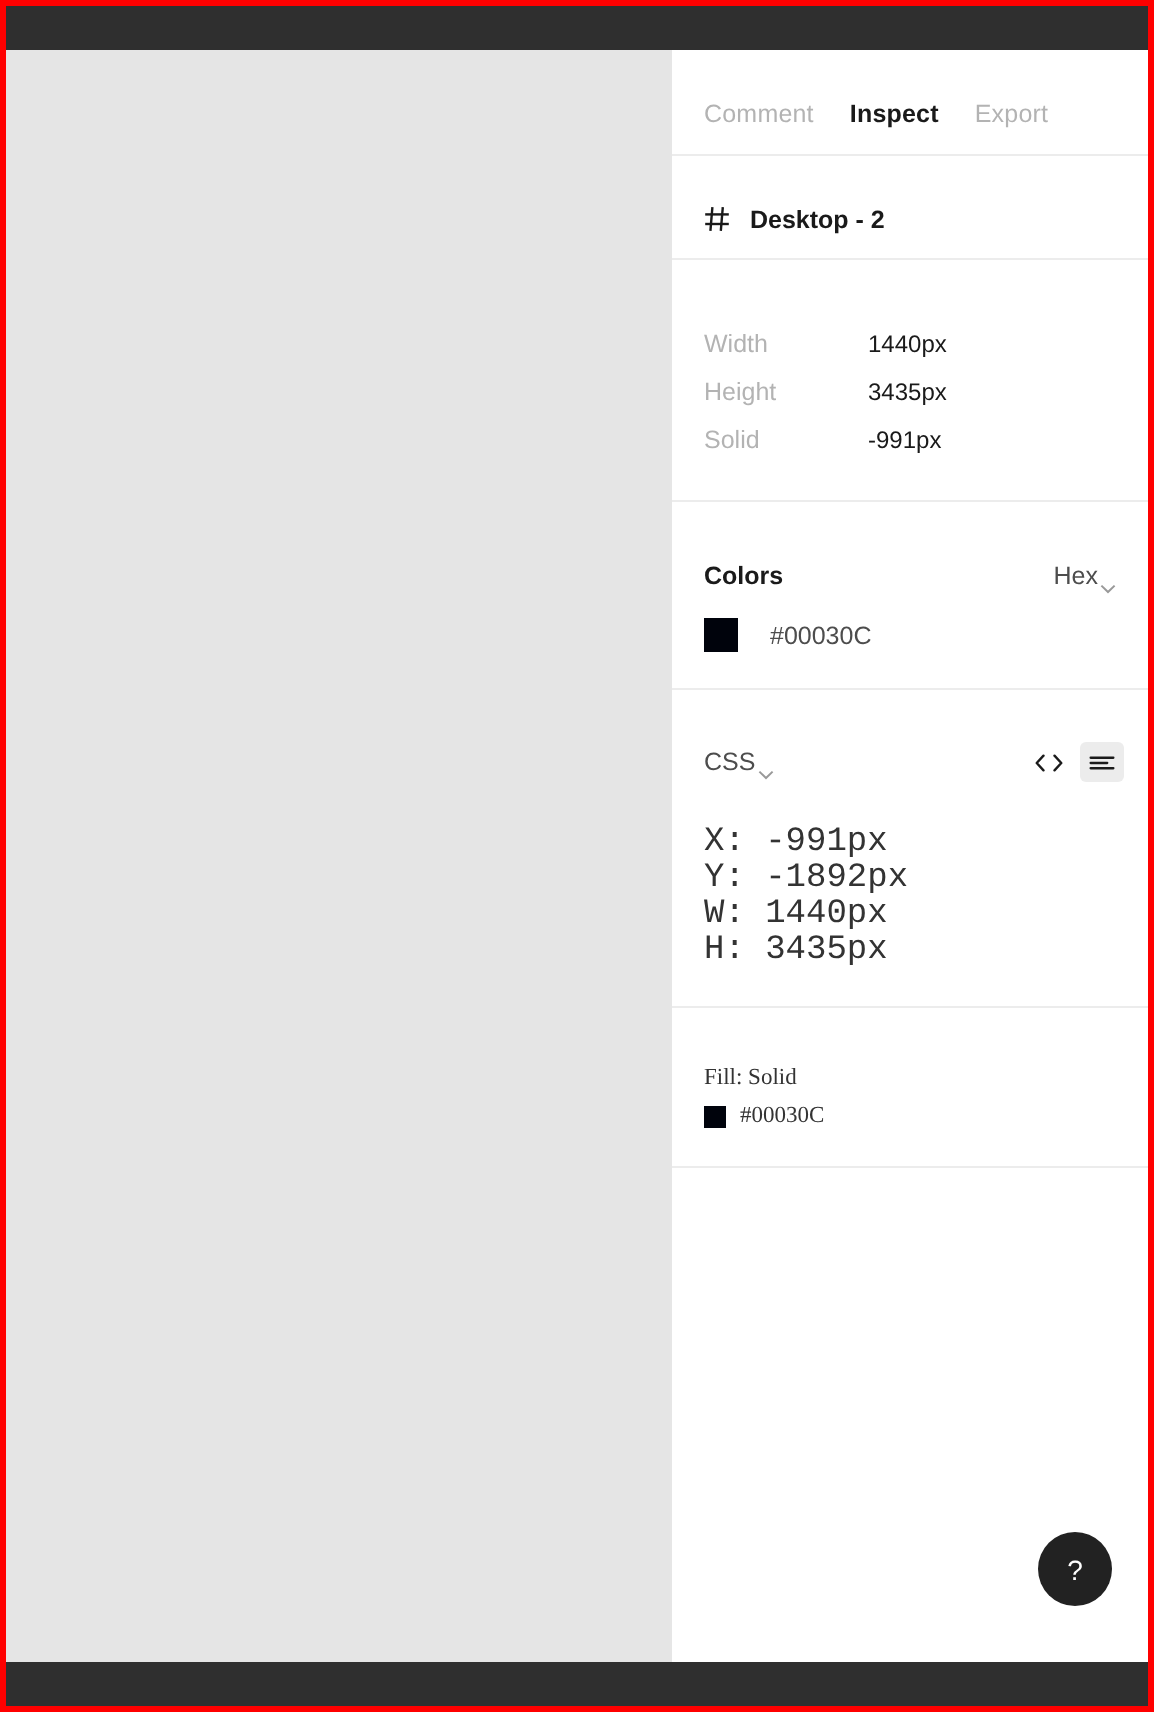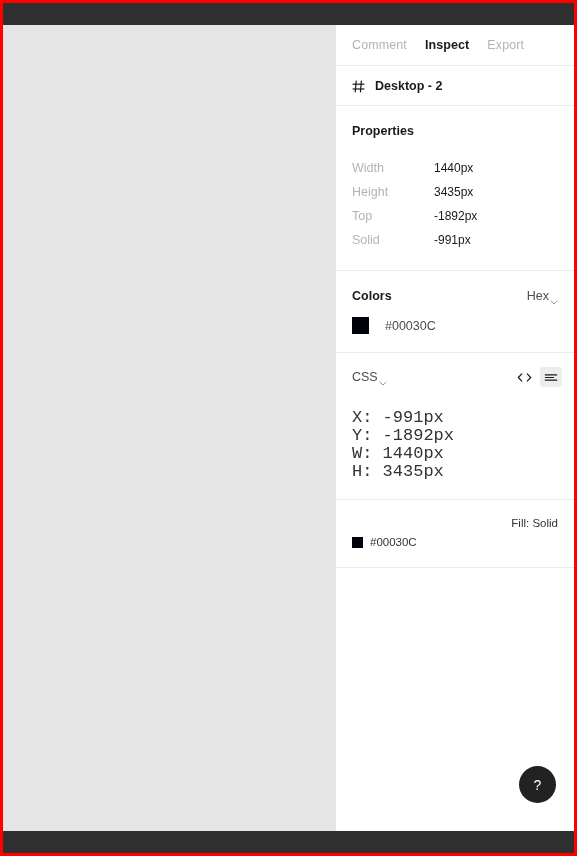--- a/index.html
+++ b/index.html
@@ -34,21 +34,21 @@
 
   
   #panel {
     position: absolute;
     left: 332px; top: 22px; right: 0; bottom: 22px;
     background: #ffffff;
     border-left: 1px solid #e6e6e6;
     overflow: hidden;
   }
 
-  .section { border-bottom: 1px solid #ececec; }
+  .section { border-bottom: 1px solid #ececec; margin-top: 12px; }
 
   
   .tabs {
     display: flex;
     align-items: center;
     gap: 18px;
     height: 41px;
     padding: 0 16px;
   }
   .tab {
@@ -162,26 +162,25 @@
 
   .code-block {
     font-family: "Liberation Mono", monospace;
     font-size: 17px;
     line-height: 18px;
     color: #333333;
     padding: 22px 16px 18px 16px;
     white-space: pre;
   }
   .fill-block {
-    font-family: Liberation Sans, sans-serif;
+    font-family: Liberation Serif, serif;
     font-size: 11.5px;
     line-height: 18px;
     color: #333333;
     padding: 14px 16px 16px 16px;
-    text-align: right;
   }
   .fill-color-row {
     display: flex;
     align-items: center;
     gap: 7px;
     margin-top: 1px;
   }
   .swatch-sm {
     width: 11px; height: 11px;
     background: #00030c;
@@ -226,35 +225,28 @@
           <line x1="4.2" y1="0.6" x2="3.2" y2="12.4"></line>
           <line x1="9.4" y1="0.6" x2="8.4" y2="12.4"></line>
           <line x1="0.6" y1="4.2" x2="12.4" y2="4.2"></line>
           <line x1="0.6" y1="9.0" x2="12.4" y2="9.0"></line>
         </svg>
       </span>
       <span class="frame-name">Desktop - 2</span>
     </div>
 
     <div class="section">
-      <div class="sec-head-row">
-        <span class="sec-head">Properties</span>
-      </div>
       <div class="props">
         <div class="prop-row">
           <span class="prop-label">Width</span>
           <span class="prop-value">1440px</span>
         </div>
         <div class="prop-row">
           <span class="prop-label">Height</span>
           <span class="prop-value">3435px</span>
-        </div>
-        <div class="prop-row">
-          <span class="prop-label">Top</span>
-          <span class="prop-value">-1892px</span>
         </div>
         <div class="prop-row">
           <span class="prop-label">Solid</span>
           <span class="prop-value">-991px</span>
         </div>
       </div>
     </div>
 
     <div class="section">
       <div class="sec-head-row">

